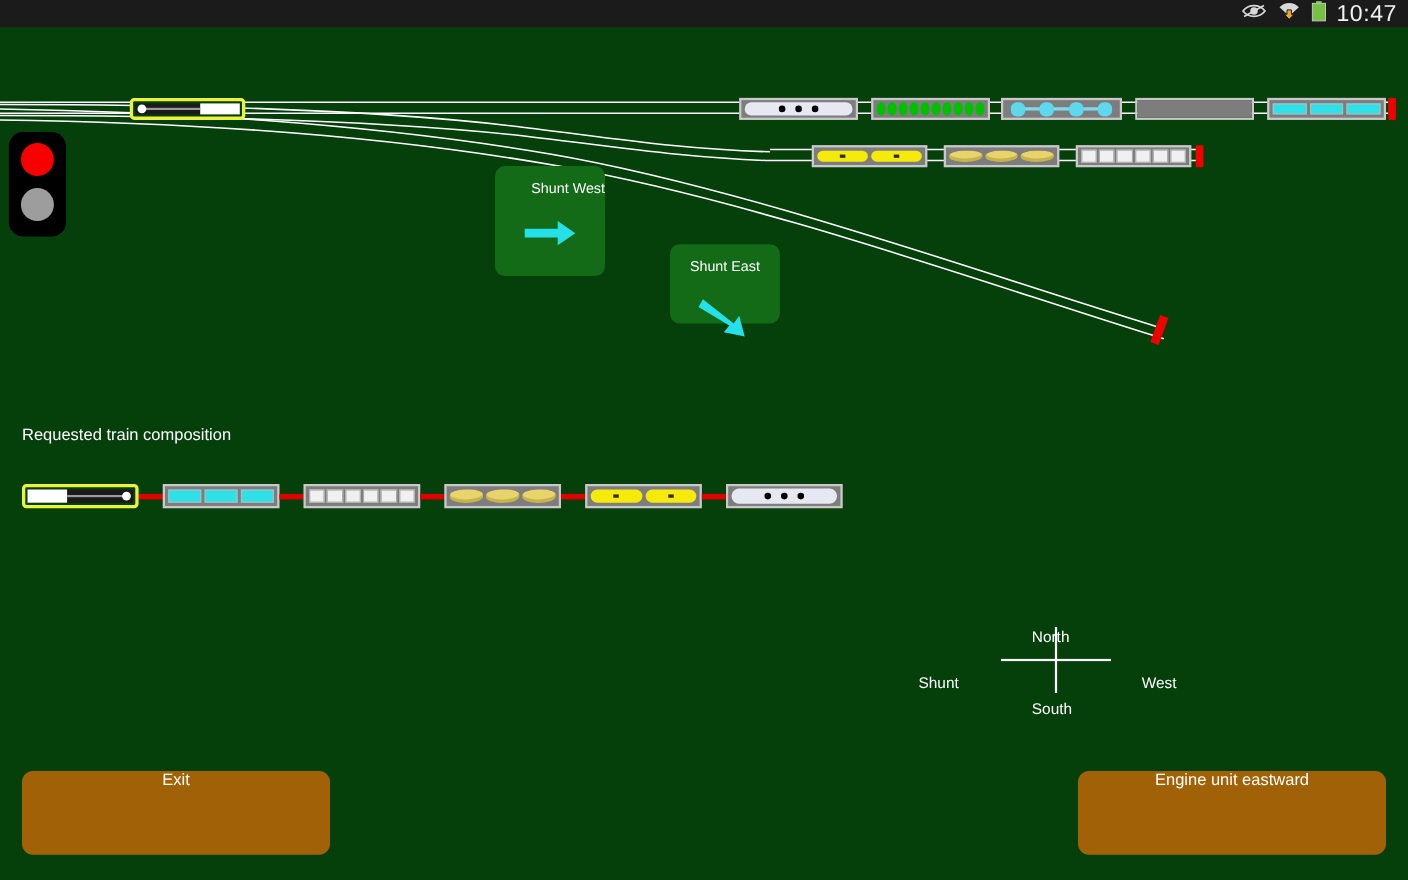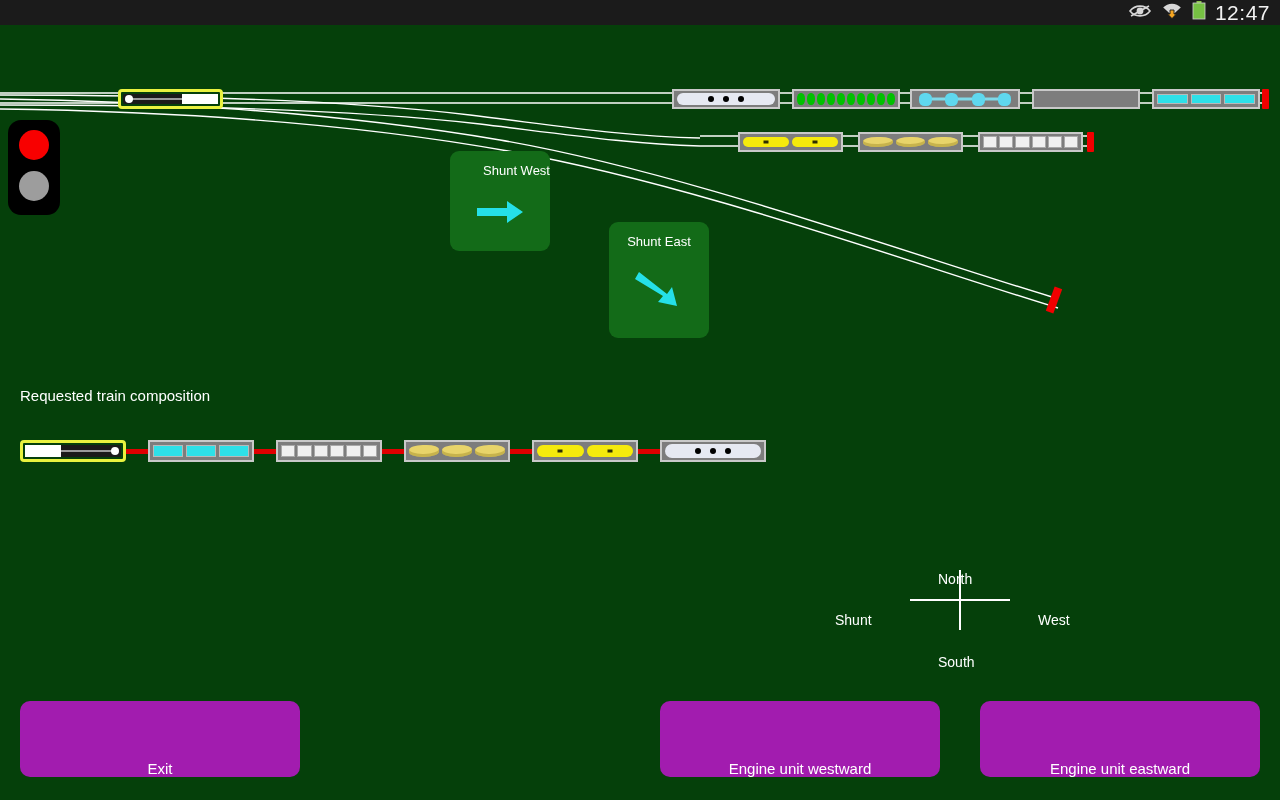--- a/index.html
+++ b/index.html
@@ -131,23 +131,23 @@
   #comp-row .unit{ height:22px; }
 
   
   #compass{ position:absolute; left:830px; top:520px; width:260px; height:110px; }
   #compass .lab{ position:absolute; color:#fff; font-size:14px; }
   #compass .hline{ position:absolute; left:80px; top:54px; width:100px; height:2px; background:#fff; }
   #compass .vline{ position:absolute; left:129px; top:25px; width:2px; height:60px; background:#fff; }
 
   
   .btn{
-    position:absolute; background:#a21caf; border-radius:10px;
+    position:absolute; background:#a16207; border-radius:10px;
     color:#ffffff; font-size:15px;
-    display:flex; align-items:flex-end; justify-content:center;
+    display:flex; align-items:flex-start; justify-content:center;
   }
 </style>
 </head>
 <body>
 
 <div id="statusbar">
   <span class="ic">
     <svg width="24" height="16" viewBox="0 0 24 16">
       <path d="M2 8 C7 1.5 17 1.5 22 8 C17 14.5 7 14.5 2 8 Z" fill="none" stroke="#d8d8d8" stroke-width="1.6"></path>
       <circle cx="12" cy="8" r="3.4" fill="#d8d8d8"></circle>
@@ -159,21 +159,21 @@
       <path d="M11 13.5 L2.2 5.6 A12 12 0 0 1 19.8 5.6 Z" fill="#d8d8d8"></path>
       <path d="M9 8 h4 v4 h2.4 L11 16.6 L6.6 12 H9 Z" fill="#f5a623" stroke="#1b1b1b" stroke-width="0.9"></path>
     </svg>
   </span>
   <span class="ic">
     <svg width="14" height="19" viewBox="0 0 14 19">
       <rect x="4.5" y="0" width="5" height="2" fill="#8bc34a"></rect>
       <rect x="1" y="2" width="12" height="16" fill="#76c043" stroke="#cfcfcf" stroke-width="0.8"></rect>
     </svg>
   </span>
-  <span id="clock">12:47</span>
+  <span id="clock">10:47</span>
 </div>
 
 <div id="stage">
 
   <svg id="tracklayer" viewBox="0 0 1280 775">
     <g stroke="#ffffff" stroke-width="1.4" fill="none">
 
       <line x1="0" y1="68" x2="1262" y2="68"></line>
       <line x1="0" y1="78" x2="1262" y2="78"></line>
 
@@ -289,21 +289,21 @@
 
   <div class="shunt" style="left:450px; top:126px; width:100px; height:100px;padding-left:33px;">
     <span class="lbl">Shunt West</span>
     <span class="arw">
       <svg width="100" height="34" viewBox="0 0 100 34">
         <path d="M27 13 h30 v-7 l16 11 l-16 11 v-7 h-30 Z" fill="#25e0e8"></path>
       </svg>
     </span>
   </div>
 
-  <div class="shunt" style="left:609px; top:197px; width:100px; height:116px;">
+  <div class="shunt" style="left:609px; top:197px; width:100px; height:72px;">
     <span class="lbl">Shunt East</span>
     <span class="arw">
       <svg width="100" height="42" viewBox="0 0 100 42">
         <path d="M30 6 L58 28 L63 21 L68 40 L49 36 L54 30 L26 13 Z" fill="#25e0e8"></path>
       </svg>
     </span>
   </div>
 
   <div id="comp-title">Requested train composition</div>
 
@@ -362,30 +362,27 @@
           <span class="dot"></span>
           <span class="dot"></span>
           <span class="dot"></span>
         </div>
       </div>
     </div>
   </div>
 
   <div id="compass">
     <span class="lab" style="left:108px; top:26px;">North</span>
-    <span class="lab" style="left:108px; top:109px;">South</span>
+    <span class="lab" style="left:108px; top:91px;">South</span>
     <span class="lab" style="left:208px; top:67px;">West</span>
     <span class="lab" style="left:5px; top:67px;">Shunt</span>
     <div class="hline"></div>
     <div class="vline"></div>
   </div>
 
   <div class="btn" style="left:20px; top:676px; width:280px; height:76px;">
     <span>Exit</span>
   </div>
-  <div class="btn" style="left:660px; top:676px; width:280px; height:76px;">
-    <span>Engine unit westward</span>
-  </div>
   <div class="btn" style="left:980px; top:676px; width:280px; height:76px;">
     <span>Engine unit eastward</span>
   </div>
 
 </div>
 
 </body></html>

